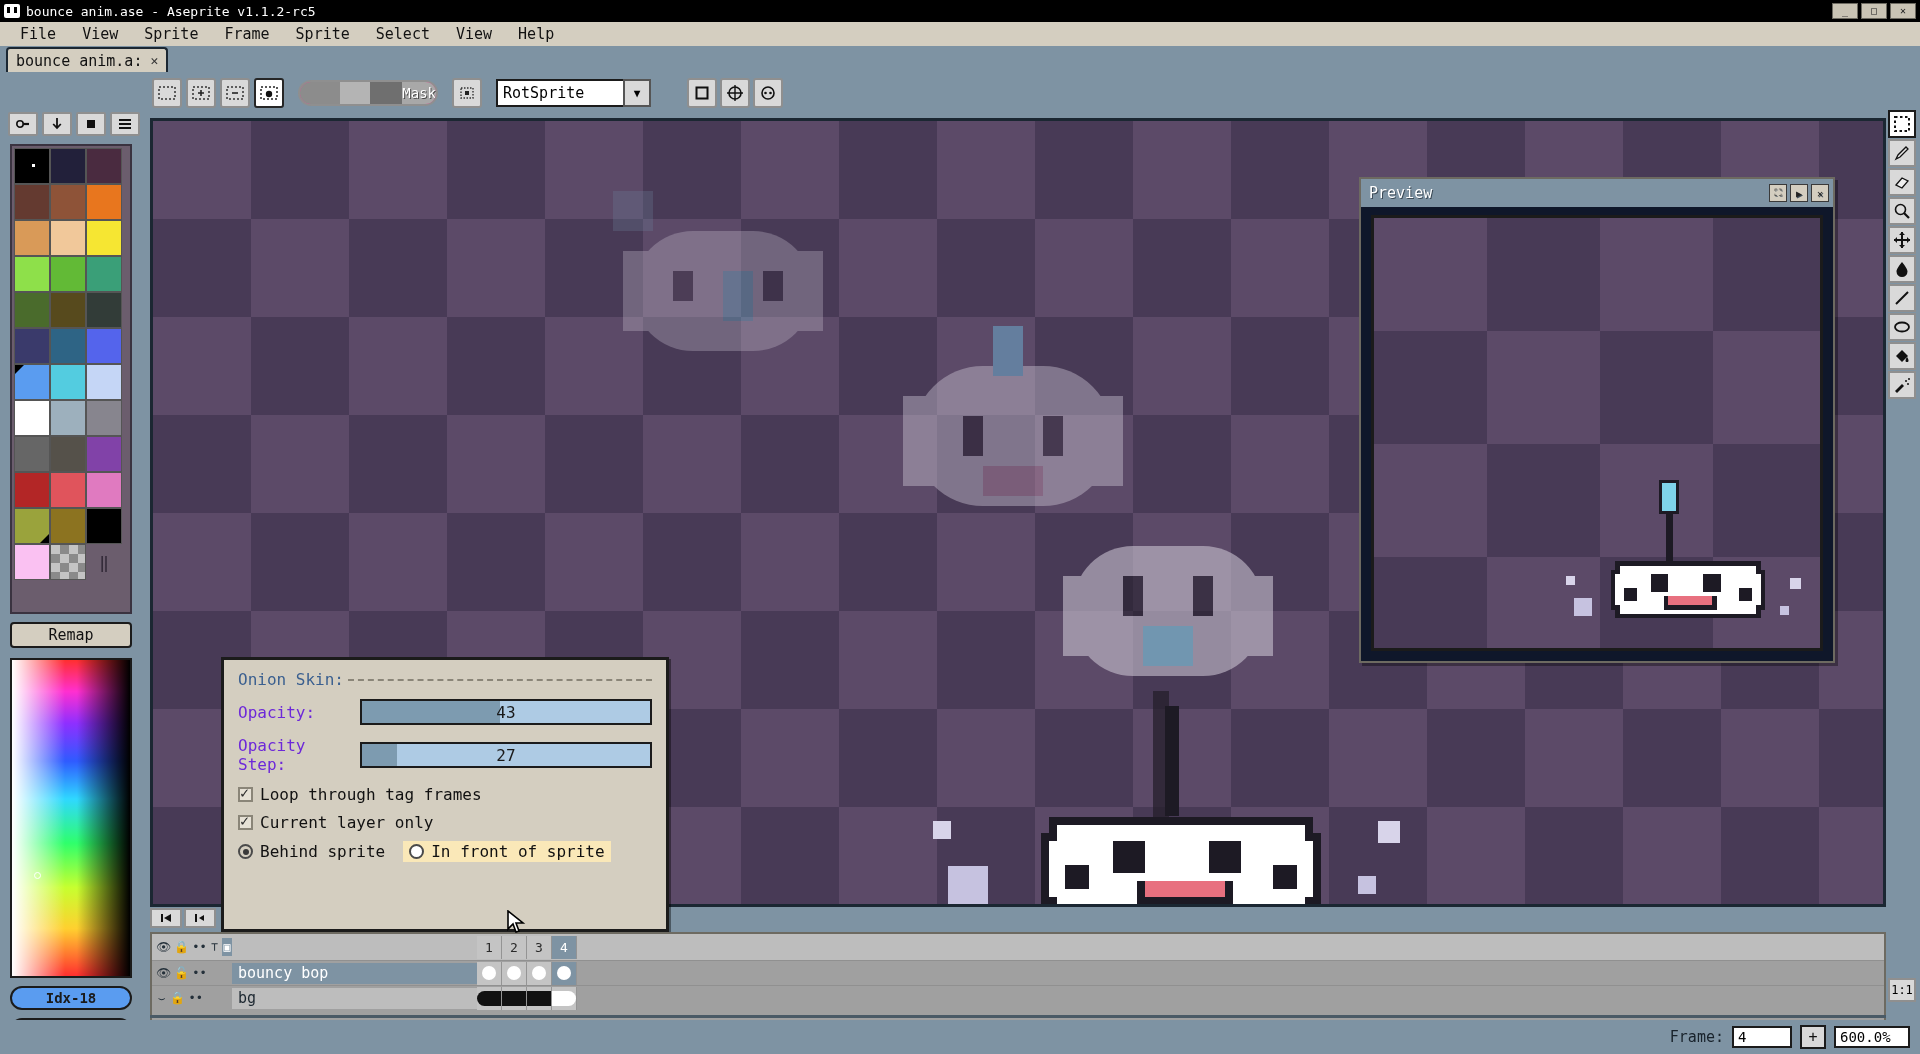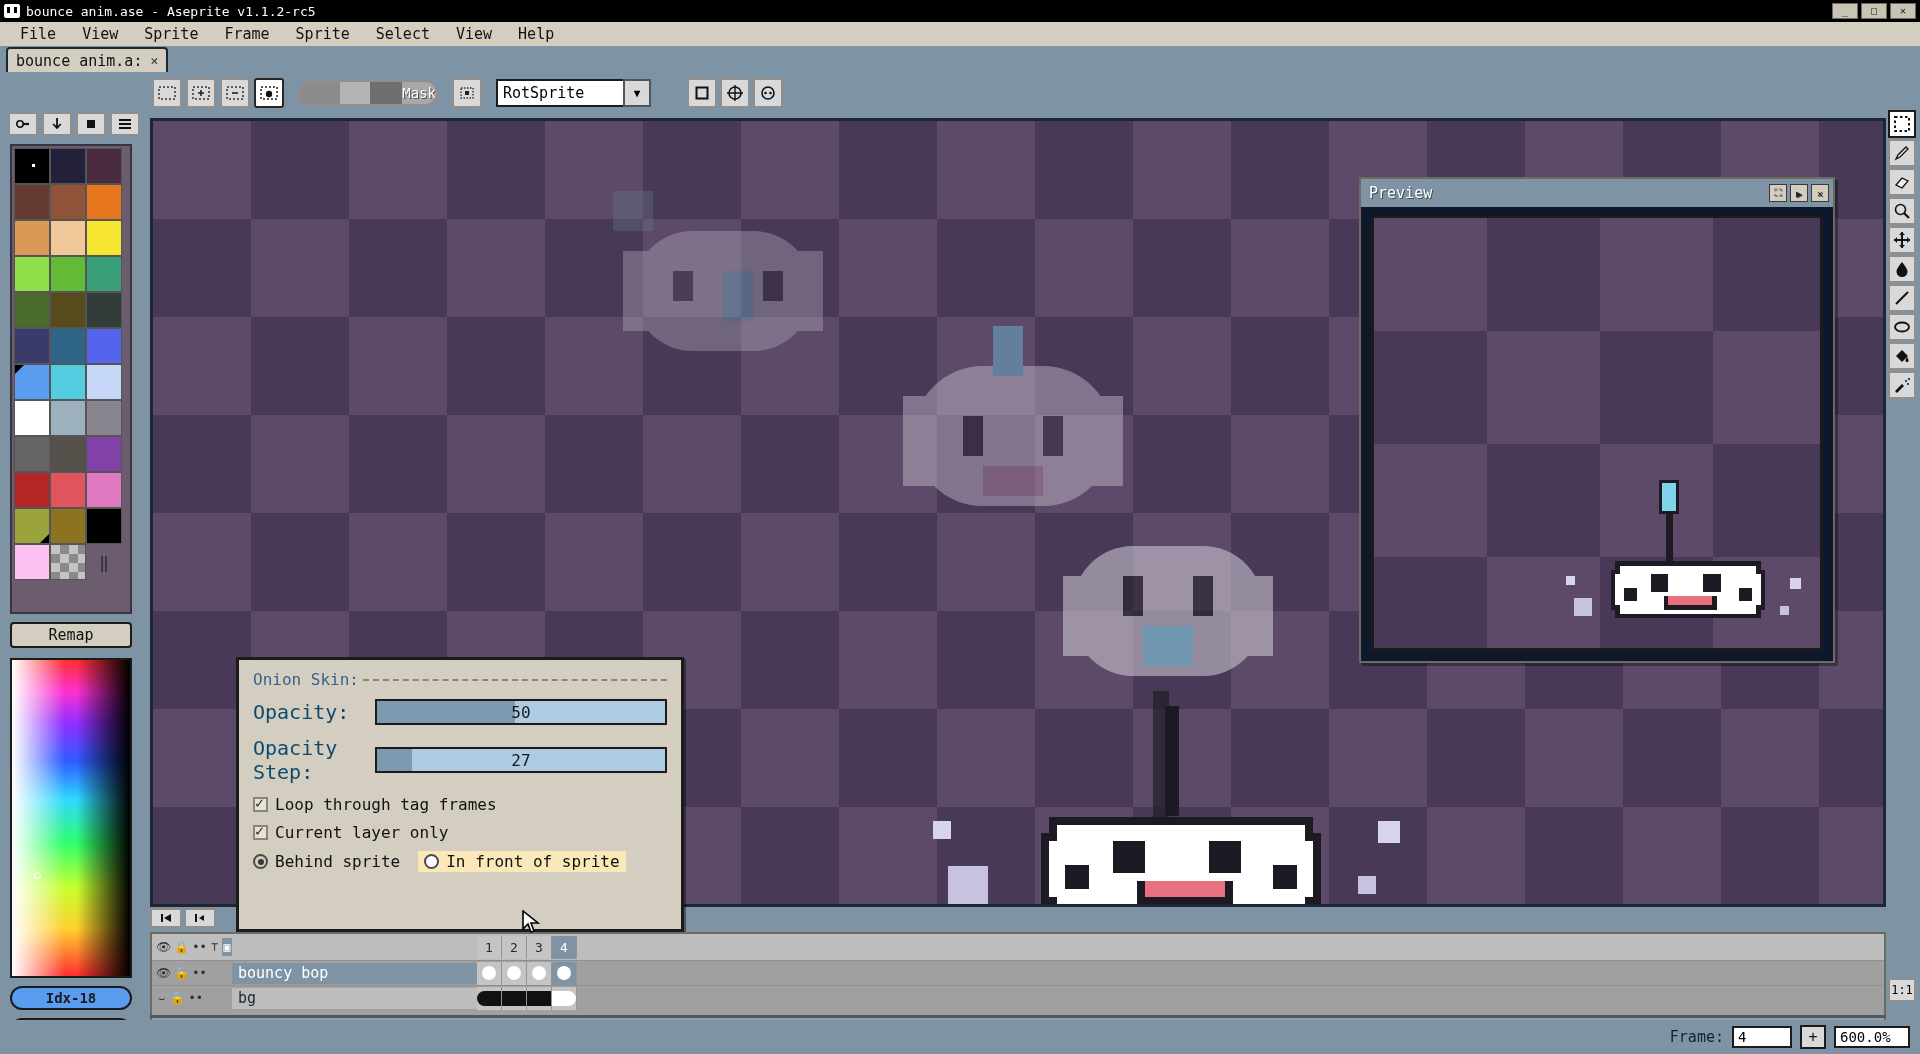--- a/index.html
+++ b/index.html
@@ -97,33 +97,33 @@
     display:flex;align-items:center;justify-content:center;font-size:10px;color:#222}
   .pv-body{position:absolute;left:10px;top:36px;right:10px;bottom:10px;border:3px solid #1b1b1b;overflow:hidden}
   .pv-checker{position:absolute;inset:0;
     background-image:
       linear-gradient(45deg,#483a56 25%,transparent 25%,transparent 75%,#483a56 75%),
       linear-gradient(45deg,#483a56 25%,transparent 25%,transparent 75%,#483a56 75%);
     background-size:226px 226px;background-position:0 0,113px 113px;background-color:#5c4a68}
 
   
   .onion{position:absolute;left:221px;top:657px;width:448px;height:275px;background:#d4cec0;
-    border:3px solid #1b1b1b;box-shadow:2px 2px 0 rgba(0,0,0,.4);padding:10px 14px;margin-left:15px;}
+    border:3px solid #1b1b1b;box-shadow:2px 2px 0 rgba(0,0,0,.4);padding:10px 14px;}
   .onion-legend{display:flex;align-items:center;gap:4px;color:#3a5f8f;font-size:16px;margin-bottom:10px}
   .onion-legend .dash{flex:1;height:1px;border-top:2px dashed #8a8578}
   .orow{display:flex;align-items:center;margin-bottom:11px;font-size:16px;color:#111}
   .radio{width:15px;height:15px;border:2px solid #4a4a4a;border-radius:50%;margin-right:7px;
     display:inline-flex;align-items:center;justify-content:center;background:#d4cec0;flex:none}
   .radio.on:after{content:"";width:6px;height:6px;background:#3a3a3a;border-radius:50%}
   .radio.hl{background:#fff}
   .check{width:15px;height:15px;border:2px solid #8a8578;margin-right:7px;flex:none;position:relative;background:#e6e1d6}
   .check.on:after{content:"✓";position:absolute;left:0px;top:-5px;font-size:15px;color:#2b2b2b}
   .resetbtn{margin-left:auto;width:116px;height:30px;background:#cfcbc0;border:2px solid #1b1b1b;
     border-radius:5px;display:flex;align-items:center;justify-content:center;font-size:16px;color:#111}
-  .slabel{width:122px;font-size:20px;color:#0c4a6e}
+  .slabel{width:122px;font-size:16px;color:#6d28d9}
   .slider{flex:1;height:26px;border:2px solid #1b1b1b;background:#aecbe4;position:relative;
     display:flex;align-items:center;justify-content:center}
   .slider .fill{position:absolute;left:0;top:0;bottom:0;background:#7d9bb0}
   .slider span{position:relative;z-index:2;font-size:16px;color:#1a1a1a}
   .hlbox{background:#fae8b8;padding:1px 6px;display:inline-flex;align-items:center}
   .cursor-arrow{position:absolute;left:500px;top:905px;width:20px;height:24px;z-index:30}
 
   
   .rightcol{position:absolute;right:0;top:110px;width:34px;bottom:0;background:#7e93a3}
   .rtool{width:28px;height:28px;background:#d9d9d9;border:2px solid #8f8f8f;margin:0 2px 1px 2px;
@@ -449,21 +449,21 @@
     <div class="onion-legend">
       <span>Onion Skin:</span>
       <span class="dash"></span>
     </div>
 
 
     <div class="orow">
       <span class="slabel">Opacity:</span>
       <span class="slider">
         <span class="fill" style="width:48%"></span>
-        <span>50</span>
+        <span>43</span>
       </span>
     </div>
 
     <div class="orow">
       <span class="slabel">Opacity Step:</span>
       <span class="slider">
         <span class="fill" style="width:12%"></span>
         <span>27</span>
       </span>
     </div>

